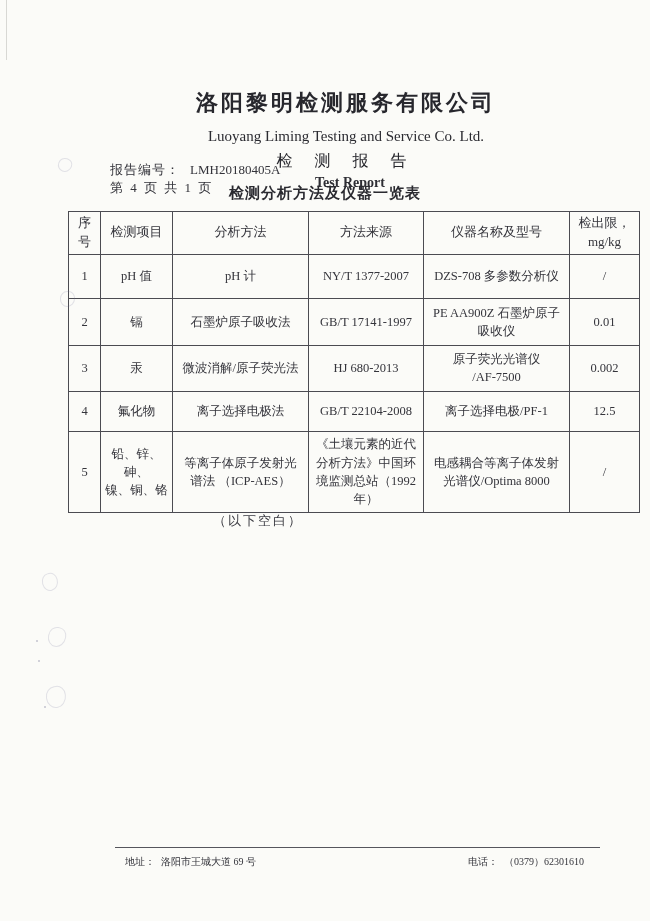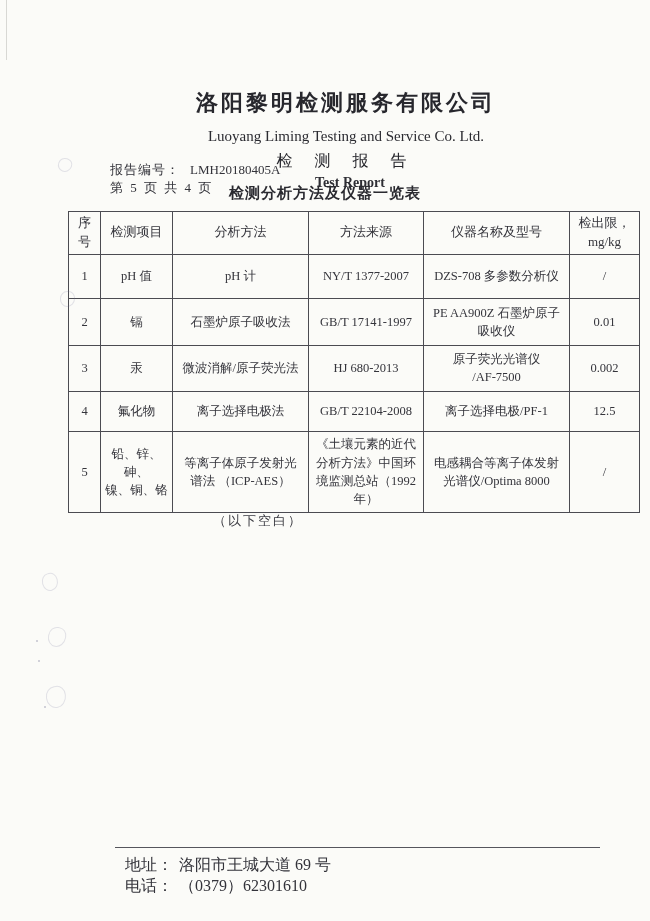--- a/index.html
+++ b/index.html
@@ -67,21 +67,21 @@
     text-align:center; font-size:13px; letter-spacing:2px; color:#3a3a41;
   }
 
   .footer-rule {
     position:absolute; top:847px; left:115px; width:485px;
     border-top:1.5px solid #55555c;
   }
   .footer-row {
     position:absolute; top:855px; left:125px; right:60px;
     display:flex; justify-content:space-between;
-    font-size:16px; color:#33333a;flex-direction:column;
+    font-size:10px; color:#33333a;
   }
   .footer-item span { margin-right:6px; }
 
   
   .smudge {
     position:absolute; border:1px solid rgba(110,110,150,0.18);
     border-radius:50% 45% 55% 50%;
   }
   .smudge.s1 { left:58px; top:158px; width:12px; height:12px; transform:rotate(20deg); }
   .smudge.s2 { left:60px; top:291px; width:13px; height:14px; }
@@ -102,21 +102,21 @@
   <div class="company-cn">洛阳黎明检测服务有限公司</div>
   <div class="company-en">Luoyang Liming Testing and Service Co. Ltd.</div>
   <div class="title-cn">检 测 报 告</div>
   <div class="title-en">Test Report</div>
 </div>
 
 <div class="report-row">
   <div>
     <span class="report-no-label">报告编号：</span><span class="report-no-value">LMH20180405A</span>
   </div>
-  <div class="page-indicator">第 5 页 共 4 页</div>
+  <div class="page-indicator">第 4 页 共 1 页</div>
 </div>
 
 <div class="table-title">检测分析方法及仪器一览表</div>
 
 <table class="methods">
   <colgroup>
     <col class="c0">
       <col class="c1">
       <col class="c2">
       <col class="c3">

